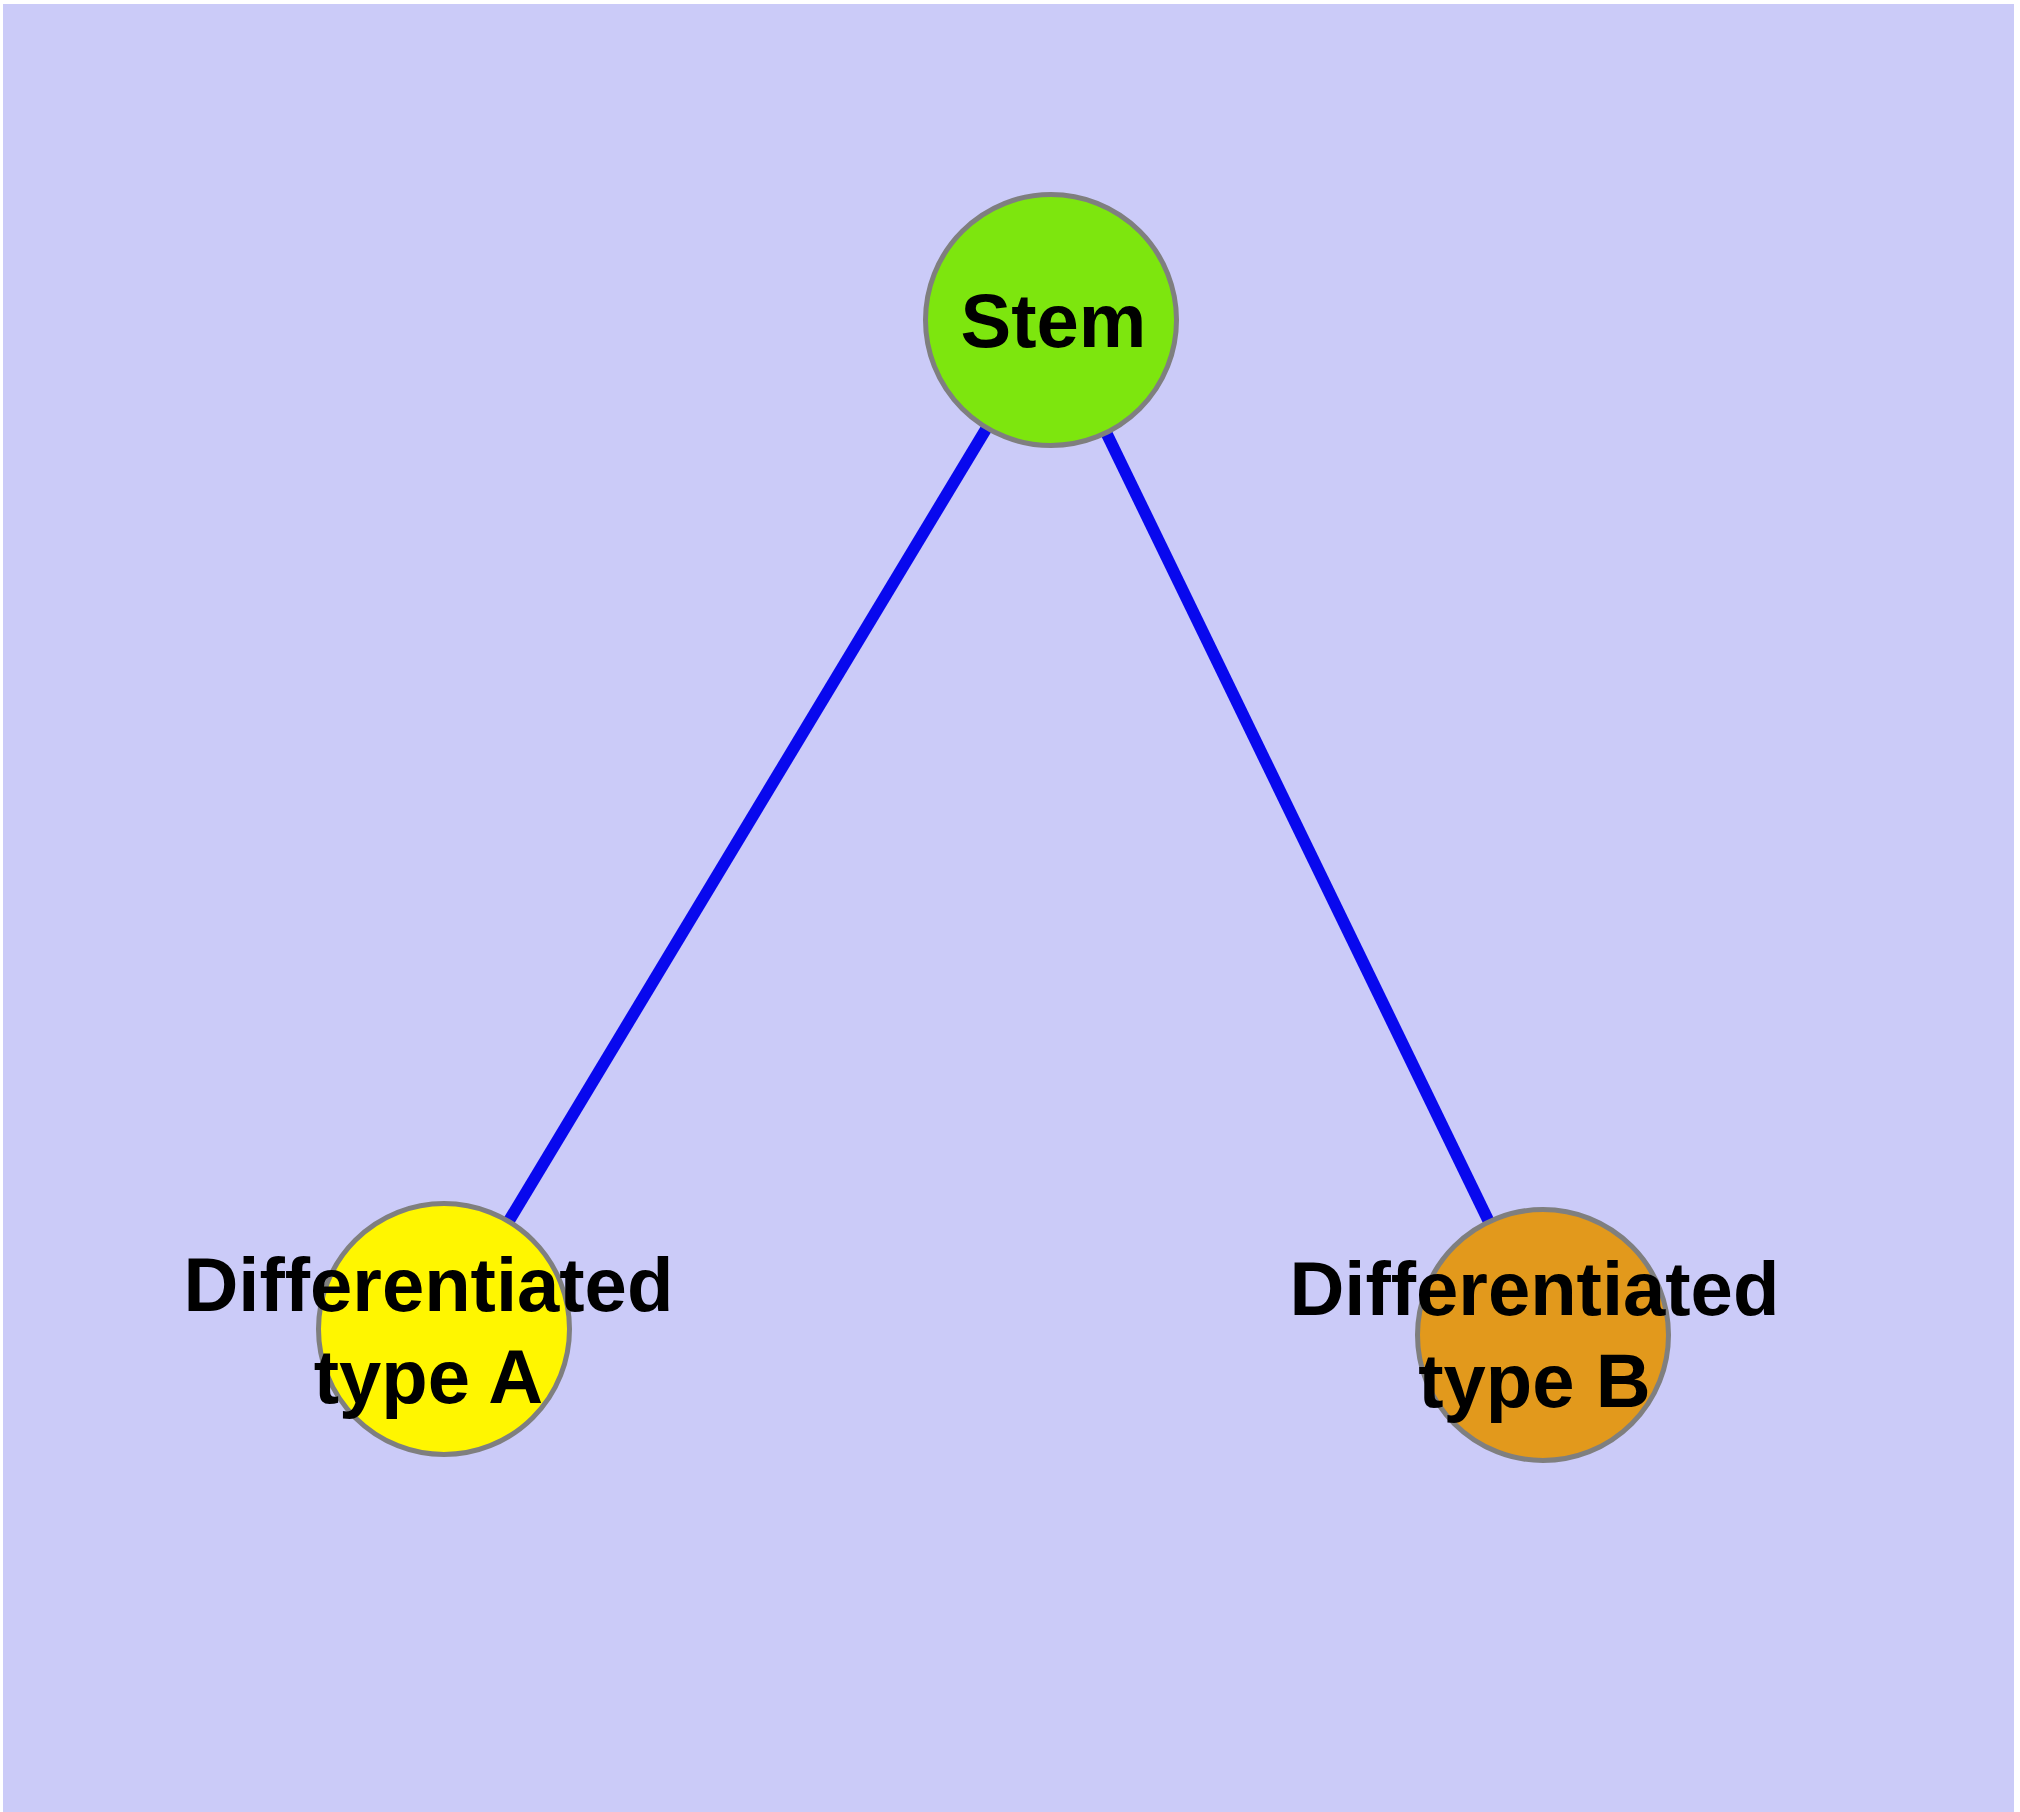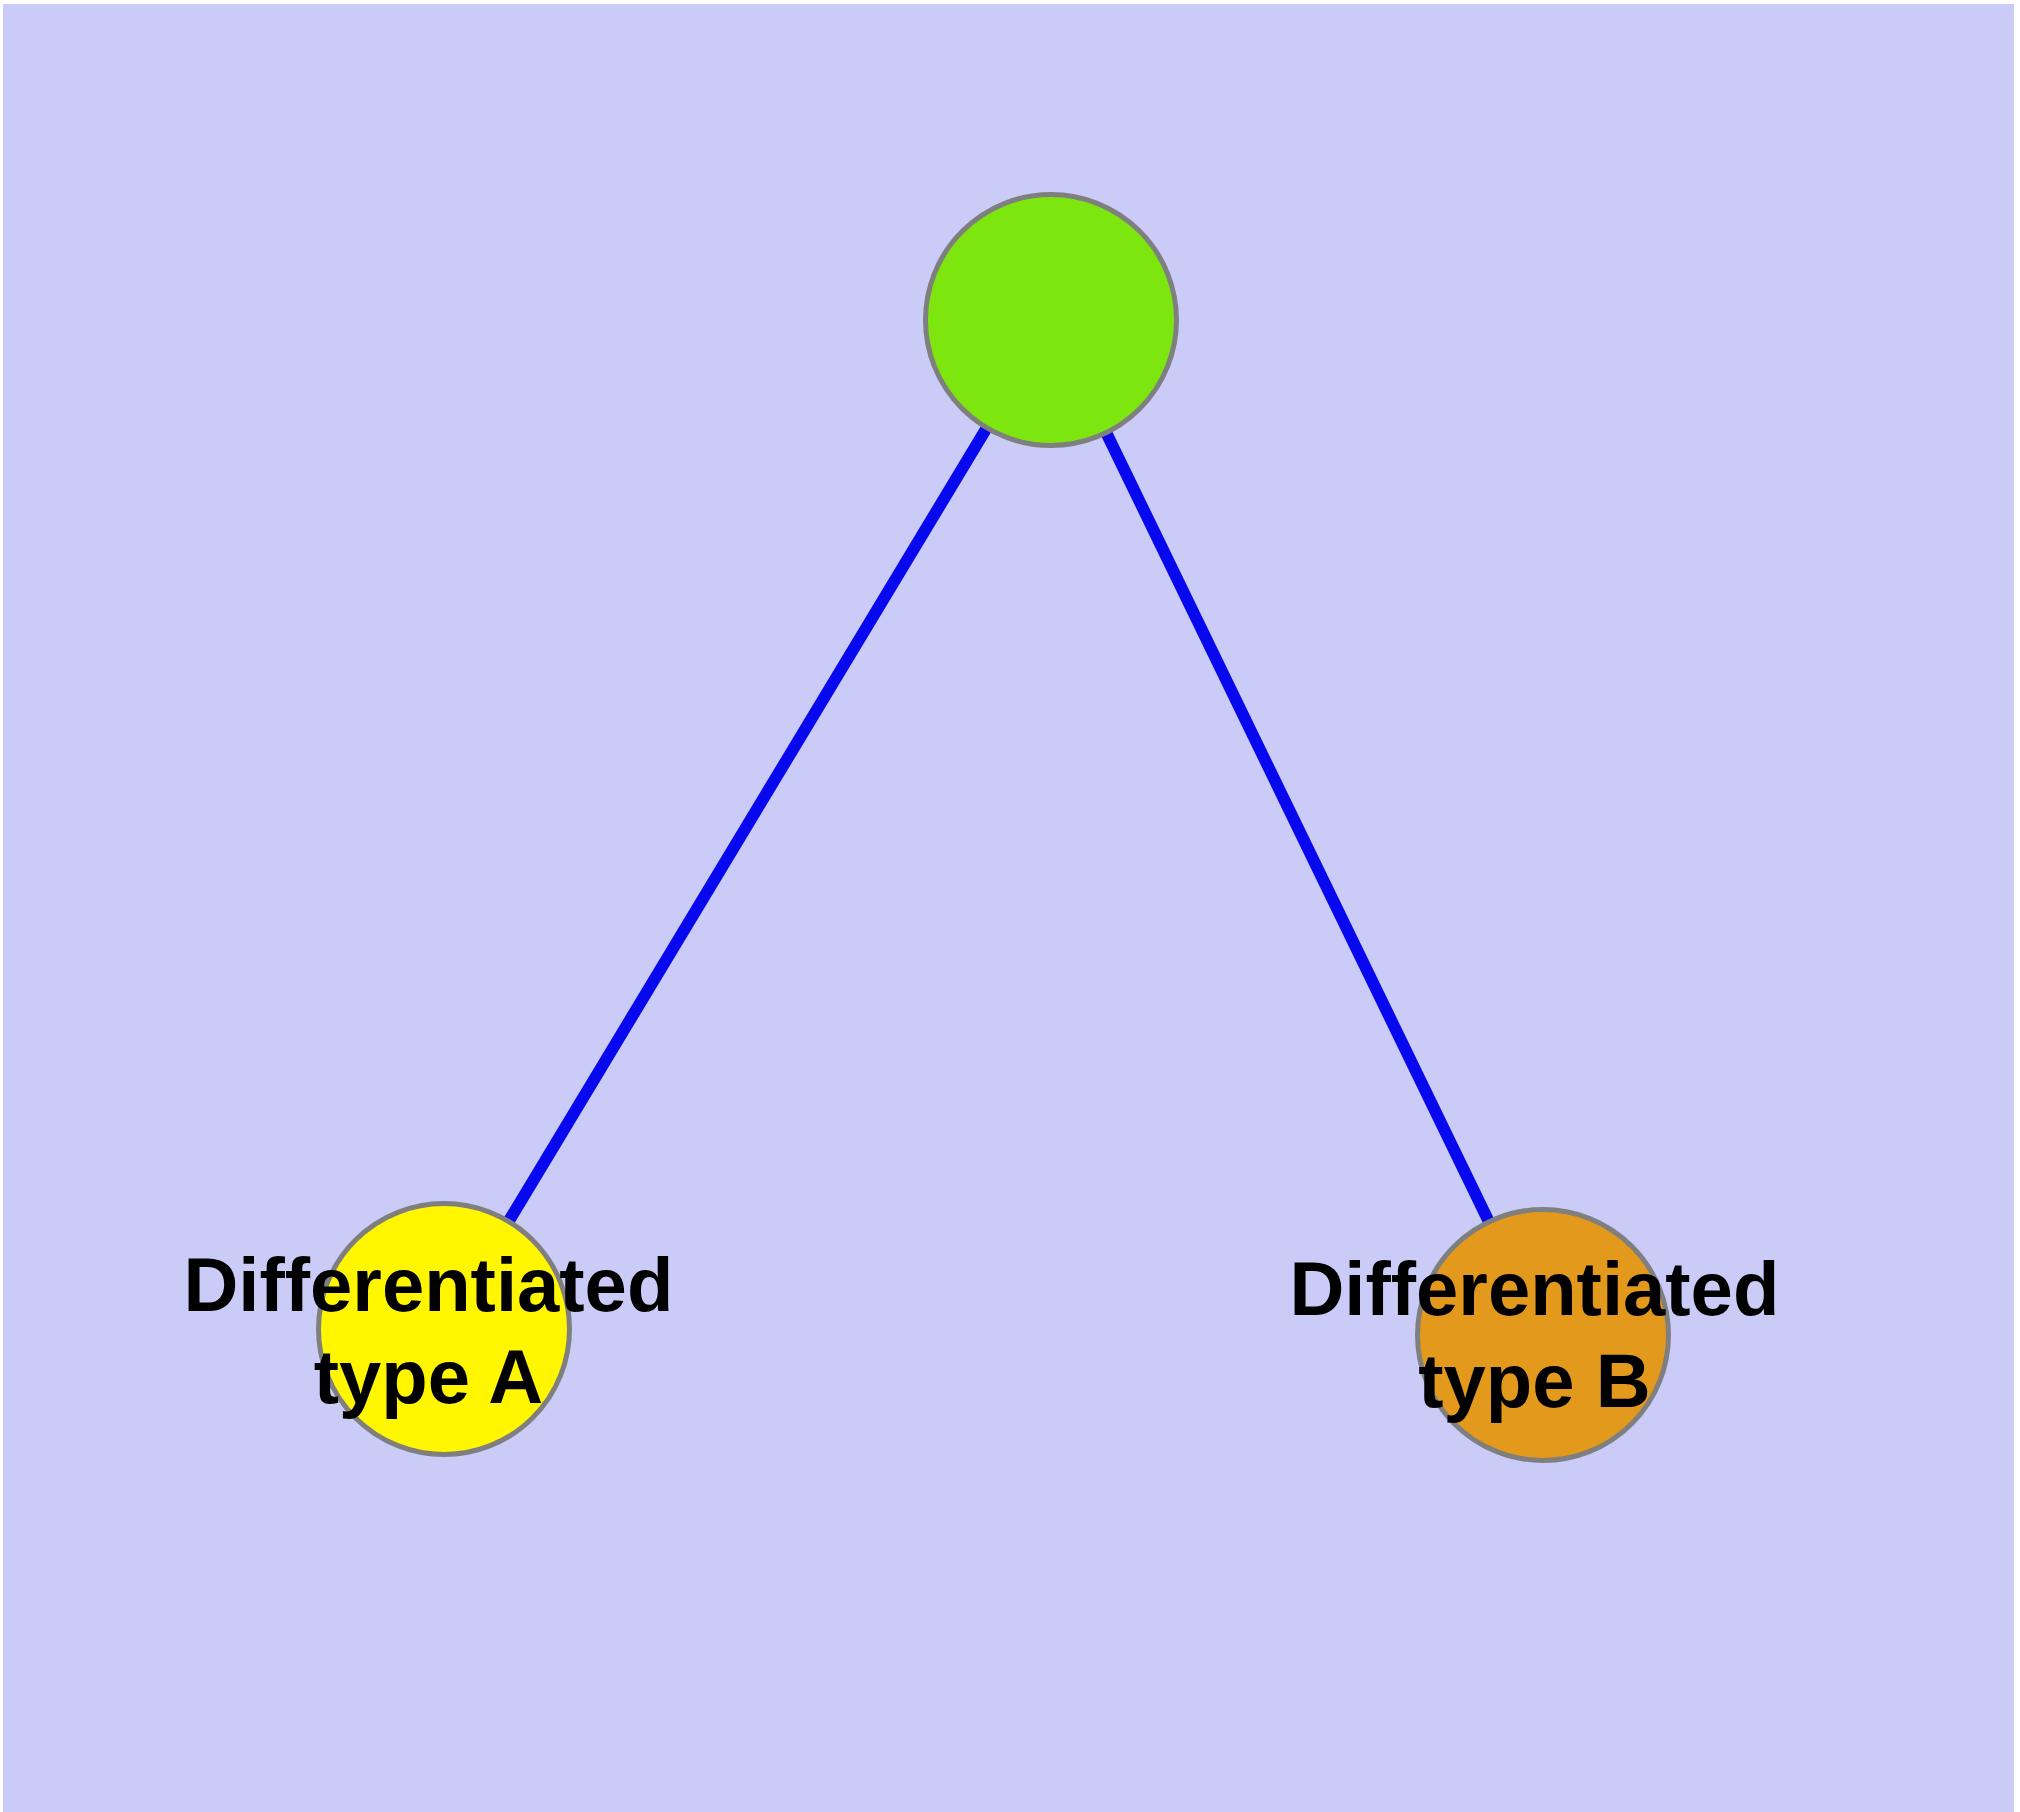--- a/index.html
+++ b/index.html
@@ -66,20 +66,21 @@
     <line class="edge" x1="1237" y1="373" x2="520" y2="1563" data-bind-style="stroke:diagram.edge_color" style="stroke: rgb(8, 8, 238);"></line>
     <line class="edge" x1="1237" y1="373" x2="1818" y2="1571" data-bind-style="stroke:diagram.edge_color" style="stroke: rgb(8, 8, 238);"></line>
   </svg>
 
   <div class="node node-stem" data-bind-style="backgroundColor:diagram.nodes.stem.fill" style="background-color: rgb(125, 230, 14);"></div>
 
   <div class="node node-type-a" data-bind-style="backgroundColor:diagram.nodes.type_a.fill" style="background-color: rgb(255, 246, 0);"></div>
 
   <div class="node node-type-b" data-bind-style="backgroundColor:diagram.nodes.type_b.fill" style="background-color: rgb(226, 153, 28);"></div>
 
+  <div class="node-label label-stem" data-bind="diagram.nodes.stem.label">Stem</div>
 
   <div class="node-label label-type-a" data-bind="diagram.nodes.type_a.label">Differentiated
 type A</div>
 
   <div class="node-label label-type-b" data-bind="diagram.nodes.type_b.label">Differentiated
 type B</div>
 
 </div>
 
 

